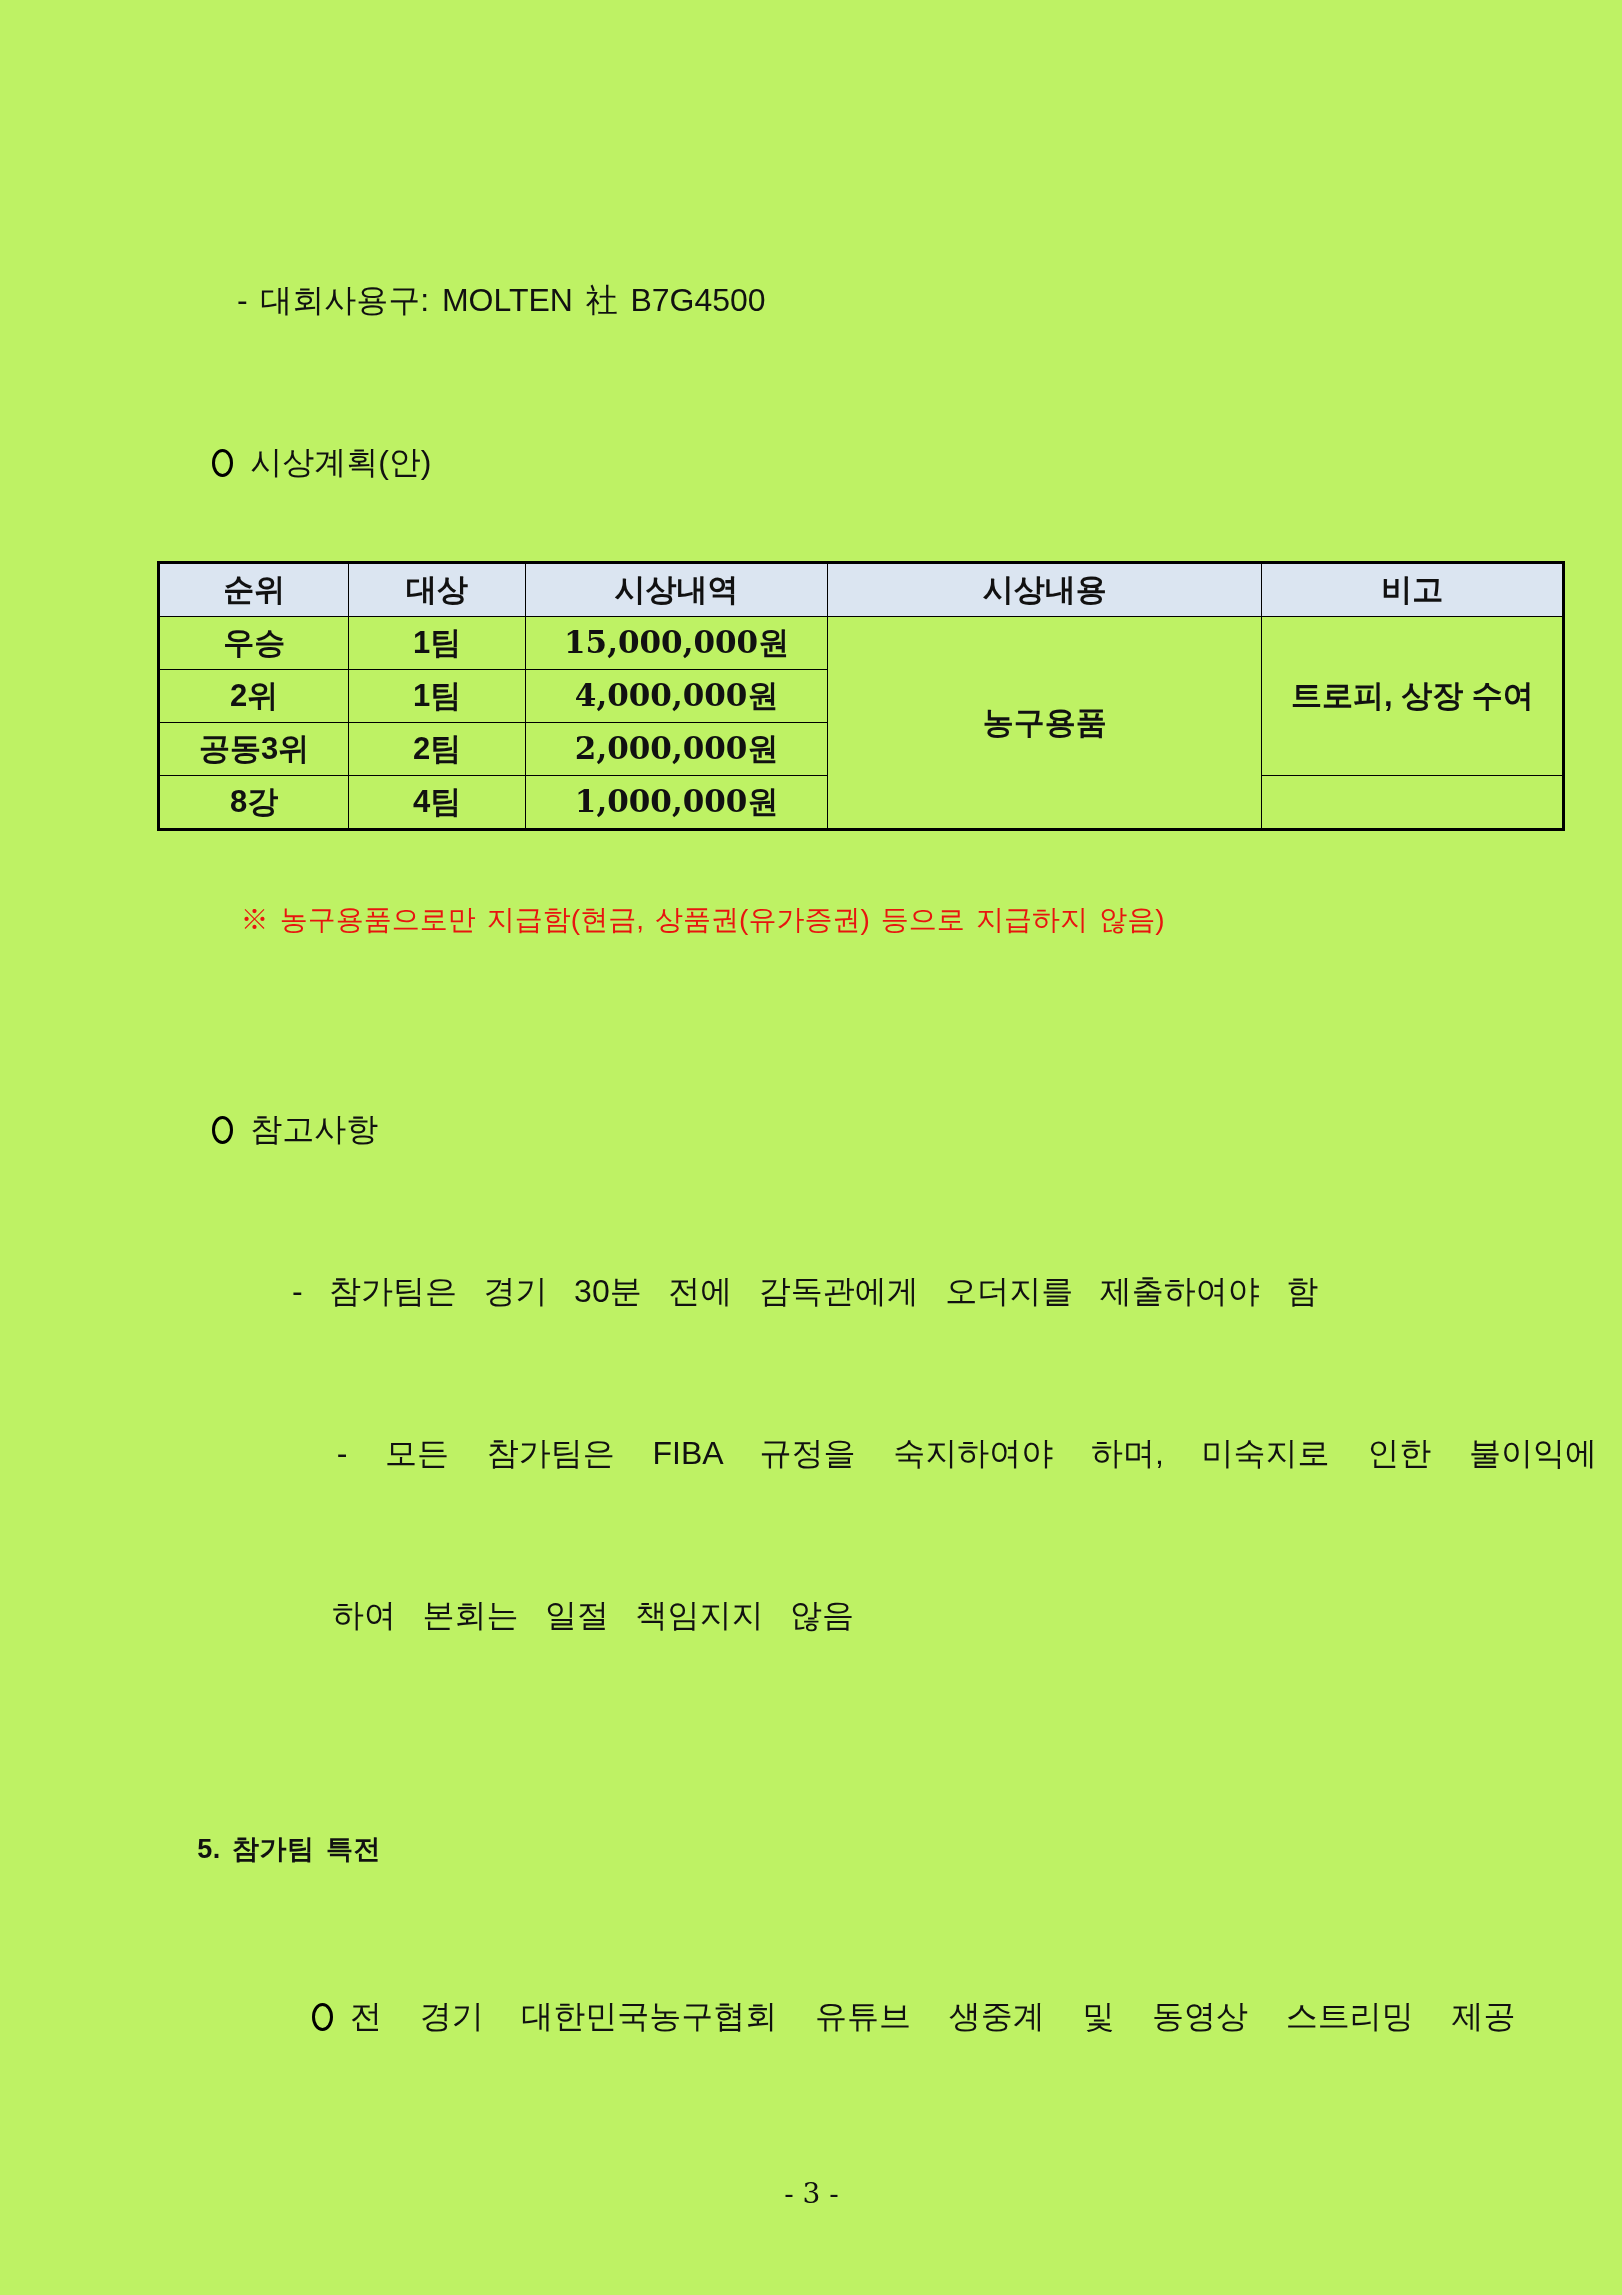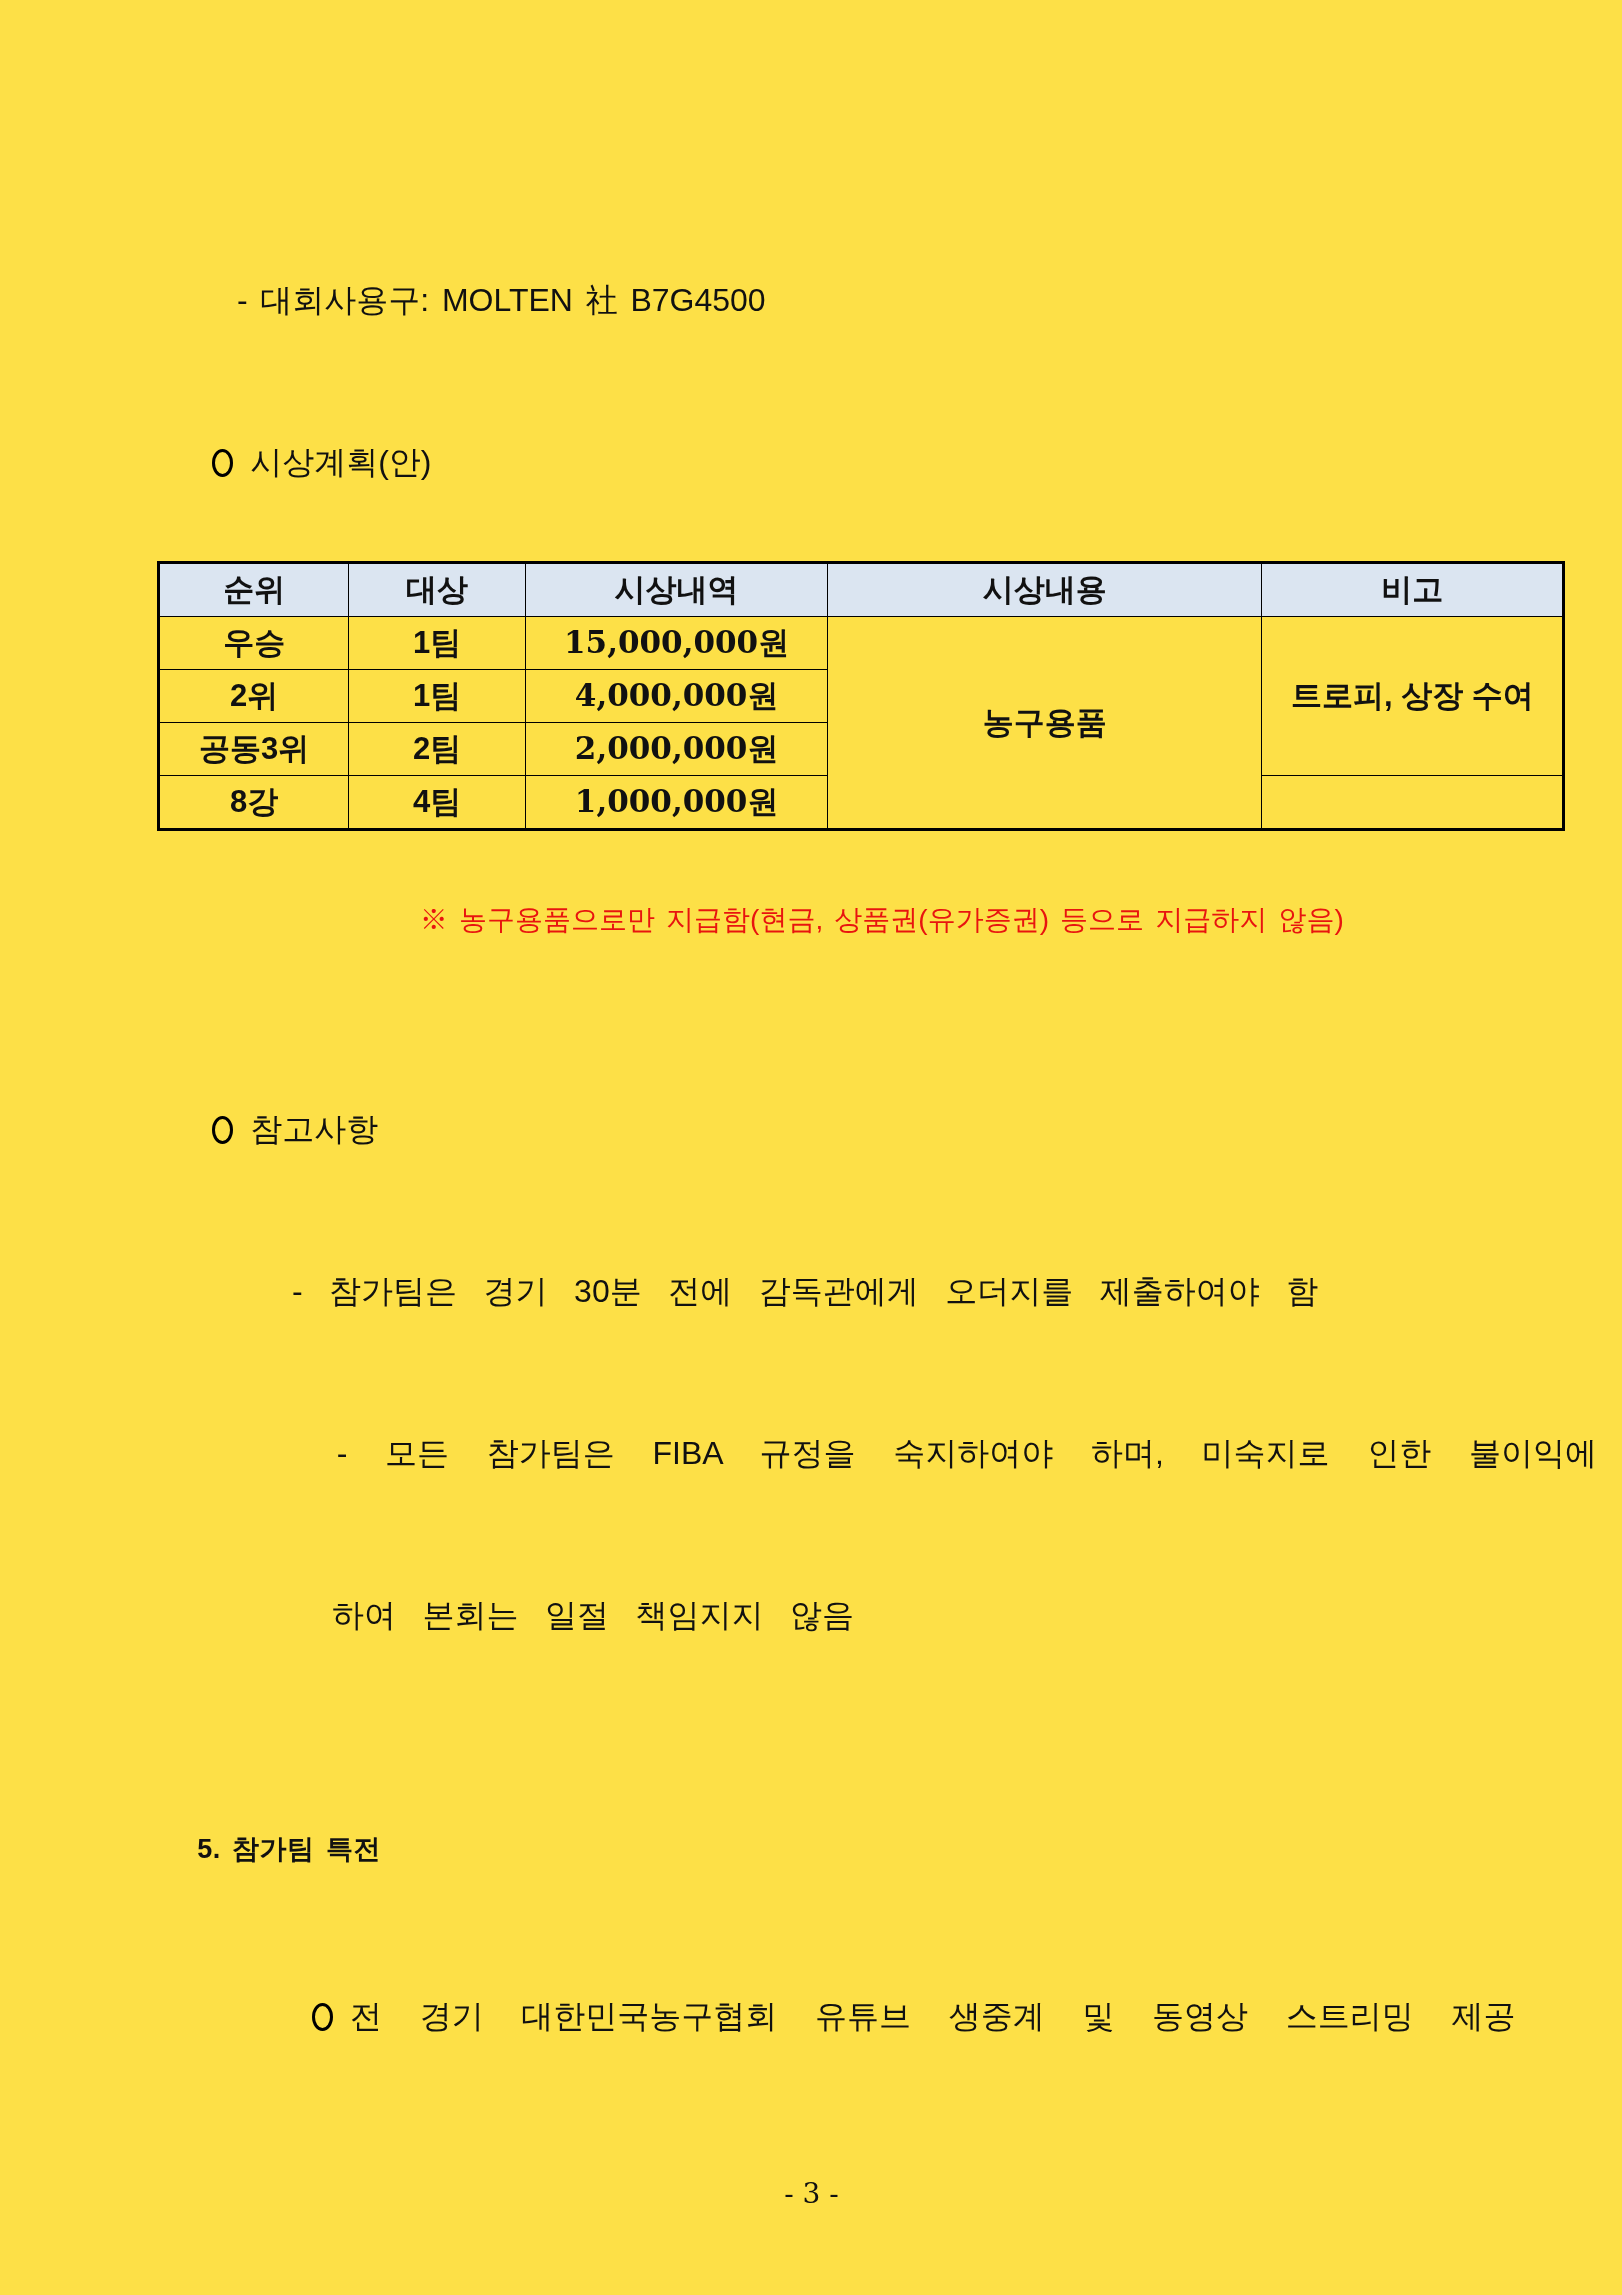--- a/index.html
+++ b/index.html
@@ -1,31 +1,31 @@
 <!DOCTYPE html>
 <html style="font-size:12.3px"><head>
 <meta charset="utf-8">
 <style>
   html,body{margin:0;padding:0;background:#ffffff;}
   .page{
     position:relative;
     width:1623px;height:2295px;
-    background:#fde047;
+    background:#bef264;
     box-sizing:border-box;
     padding:219px 100px 0 152px;
     font-family:"Liberation Sans", sans-serif;
     color:#111111;
     overflow:hidden;
   }
   .ln{font-size:32px;line-height:54px;white-space:pre;word-spacing:.12em;}
   .dash{margin-left:34px;}
   .blt{margin-left:9.2px;}
   .cont{margin-left:74px;}
   .heading{font-weight:bold;font-size:27px;line-height:57px;letter-spacing:.02em;}
-  .red{color:#e8140f;font-size:28px;line-height:48px;text-align:center;}
+  .red{color:#e8140f;font-size:28px;line-height:48px;}
   .note1{margin-left:44px;}
   .w1{word-spacing:.55em;}
   .w2{word-spacing:.9em;}
   .circle-bullet{
     display:inline-block;width:21px;height:28px;
     border:3.1px solid #000;border-radius:50%;
     margin-right:17px;vertical-align:-3.8px;box-sizing:border-box;
   }
   table.award{
     border-collapse:collapse;

